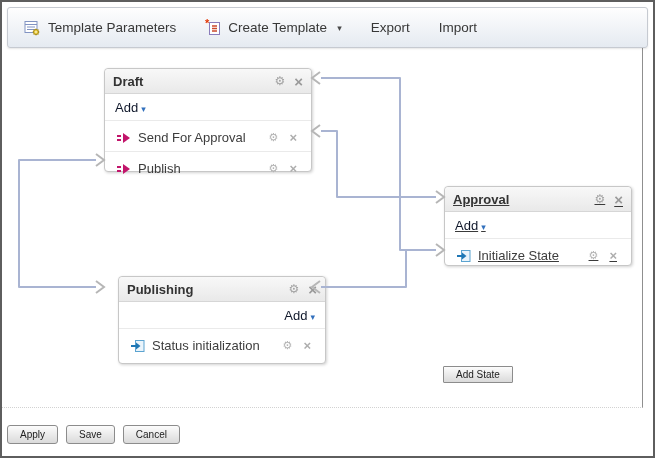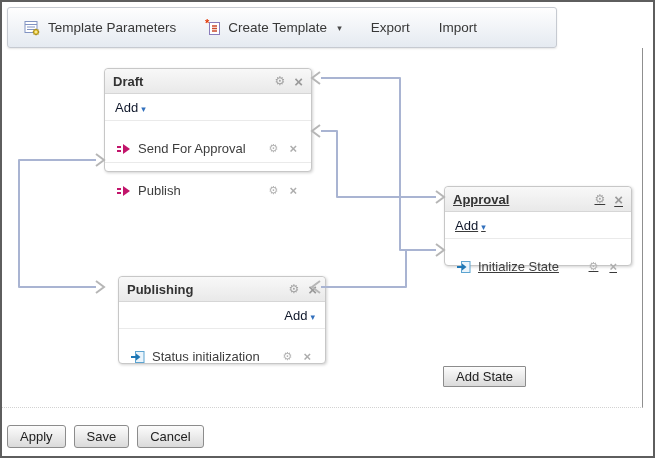--- a/index.html
+++ b/index.html
@@ -4,21 +4,21 @@
 <style>
   * { margin:0; padding:0; box-sizing:border-box; }
   html,body { background:#fff; }
   .screen {
     position:relative; width:655px; height:458px;
     border:2px solid #5e5e5e; background:#fff; overflow:hidden;
     font-family:"Liberation Sans", sans-serif; color:#3a3a3a;
   }
   
   .toolbar {
-    position:absolute; left:5px; top:5px; width:550px; height:41px;
+    position:absolute; left:5px; top:5px; width:641px; height:41px;
     border:1px solid #c6cad1; border-radius:3px;
     background:linear-gradient(#fefefe, #e5eaf1);
     box-shadow:0 1px 2px rgba(0,0,0,0.10);
     display:flex; align-items:center; padding:0 16px; gap:29px;
     font-size:13.5px; color:#383838; z-index:5;
   }
   .tb-item { display:flex; align-items:center; gap:7px; cursor:pointer; white-space:nowrap; }
   .tb-caret { font-size:9px; color:#4a4a4a; margin-left:3px; }
   
   .canvas {
@@ -42,31 +42,31 @@
   }
   .box-title { font-weight:bold; color:#333; }
   .hdr-icons { margin-left:auto; display:flex; align-items:center; gap:9px; }
   .gear-glyph { font-size:12px; color:#a3a3a3; line-height:1; cursor:pointer; }
   .close-glyph { font-size:15px; font-weight:bold; color:#9a9a9a; line-height:1; cursor:pointer; }
   .box-add { padding:6px 10px 5px 10px; }
   .box-add a { color:#0f172a; text-decoration:none; cursor:pointer; }
   .add-caret { font-size:9px; color:#3270bd; margin-left:3px; }
   .box-item {
     display:flex; align-items:center; gap:7px;
-    padding:20px 14px 6px 12px; border-top:1px solid #eaeaea; color:#3d3d3d;
+    padding:9px 14px 6px 12px; border-top:1px solid #eaeaea; color:#3d3d3d;
   }
   .box-item .hdr-icons { gap:11px; }
   .box-item .gear-glyph { font-size:11px; color:#b3b3b3; }
   .box-item .close-glyph { font-size:13px; color:#adadad; }
   .item-icon { flex:0 0 auto; display:inline-flex; }
   
   .btn {
     display:inline-block; border:1px solid #8c8c8c; border-radius:3px;
     background:linear-gradient(#fcfcfc, #dadada);
-    font-family:"Liberation Sans", sans-serif; font-size:13px; color:#222;
+    font-family:"Liberation Sans", sans-serif; font-size:10px; color:#222;
     padding:3px 12px; cursor:pointer; text-align:center;
   }
   .add-state-btn { position:absolute; left:441px; top:364px; border-radius:1px; padding:2px 12px; z-index:2; }
   .footer { position:absolute; left:5px; top:423px; display:flex; gap:8px; z-index:5; }
 </style>
 </head>
 <body>
 
 <div class="screen">
 

